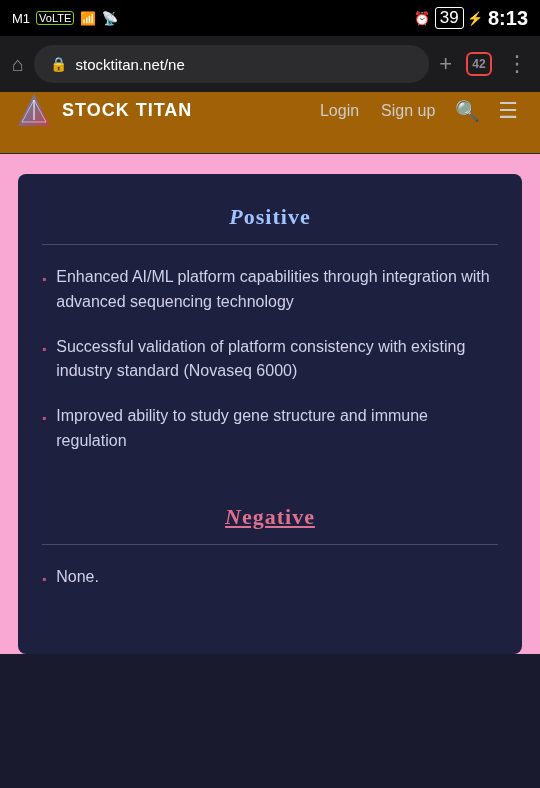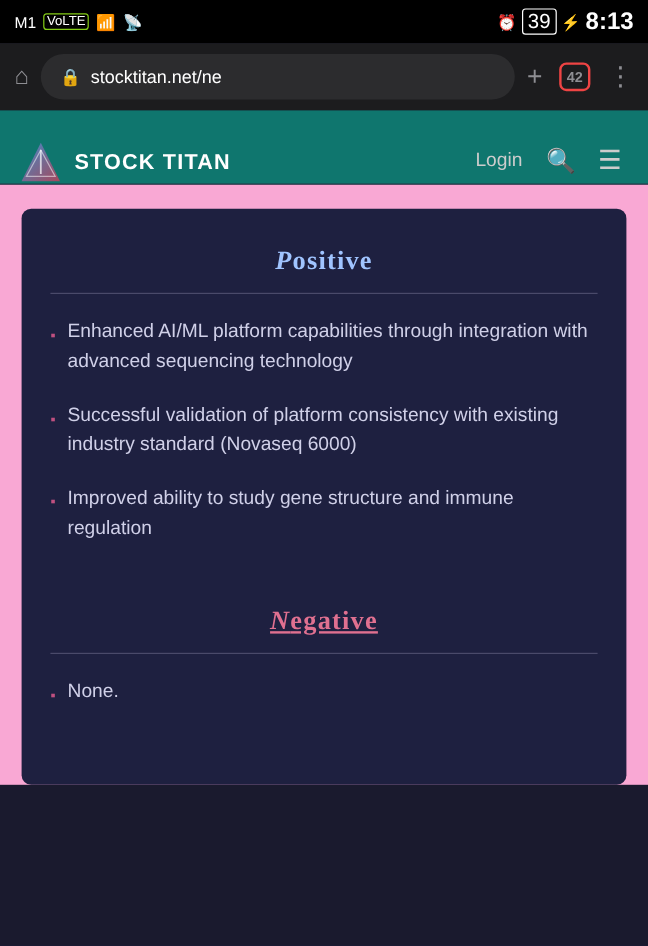--- a/index.html
+++ b/index.html
@@ -95,24 +95,24 @@
       align-items: center;
       justify-content: center;
     }
     .browser-menu-icon {
       color: #8e8e93;
       font-size: 22px;
     }
 
     
     .site-header {
-      background: #0f766e;
+      background: #a16207;
       border-bottom: 1px solid #2a2a3e;
       display: flex;
-      align-items: flex-end;
+      align-items: flex-start;
       padding: 0 16px;
       height: 62px;
       gap: 10px;
     }
     .site-logo {
       display: flex;
       align-items: center;
       gap: 10px;
     }
     .logo-icon {
@@ -270,20 +270,21 @@
         </linearGradient>
       </defs>
       <polygon points="18,2 34,34 2,34" fill="url(#logoGrad)" opacity="0.85"></polygon>
       <polygon points="18,8 30,30 6,30" fill="none" stroke="#fff" stroke-width="1" opacity="0.5"></polygon>
       <line x1="18" y1="8" x2="18" y2="28" stroke="#fff" stroke-width="1.5" opacity="0.7"></line>
     </svg>
     <span class="site-title">STOCK TITAN</span>
   </div>
   <nav class="site-nav">
     <span class="nav-link">Login</span>
+    <span class="nav-link">Sign up</span>
     <span class="nav-search-icon">🔍</span>
     <span class="nav-menu-icon">☰</span>
   </nav>
 </div>
 
 <div class="main-content">
   <div class="sentiment-card">
 
     <div>
       <div class="section-title-positive"><span style="font-style:italic">P</span>ositive</div>

